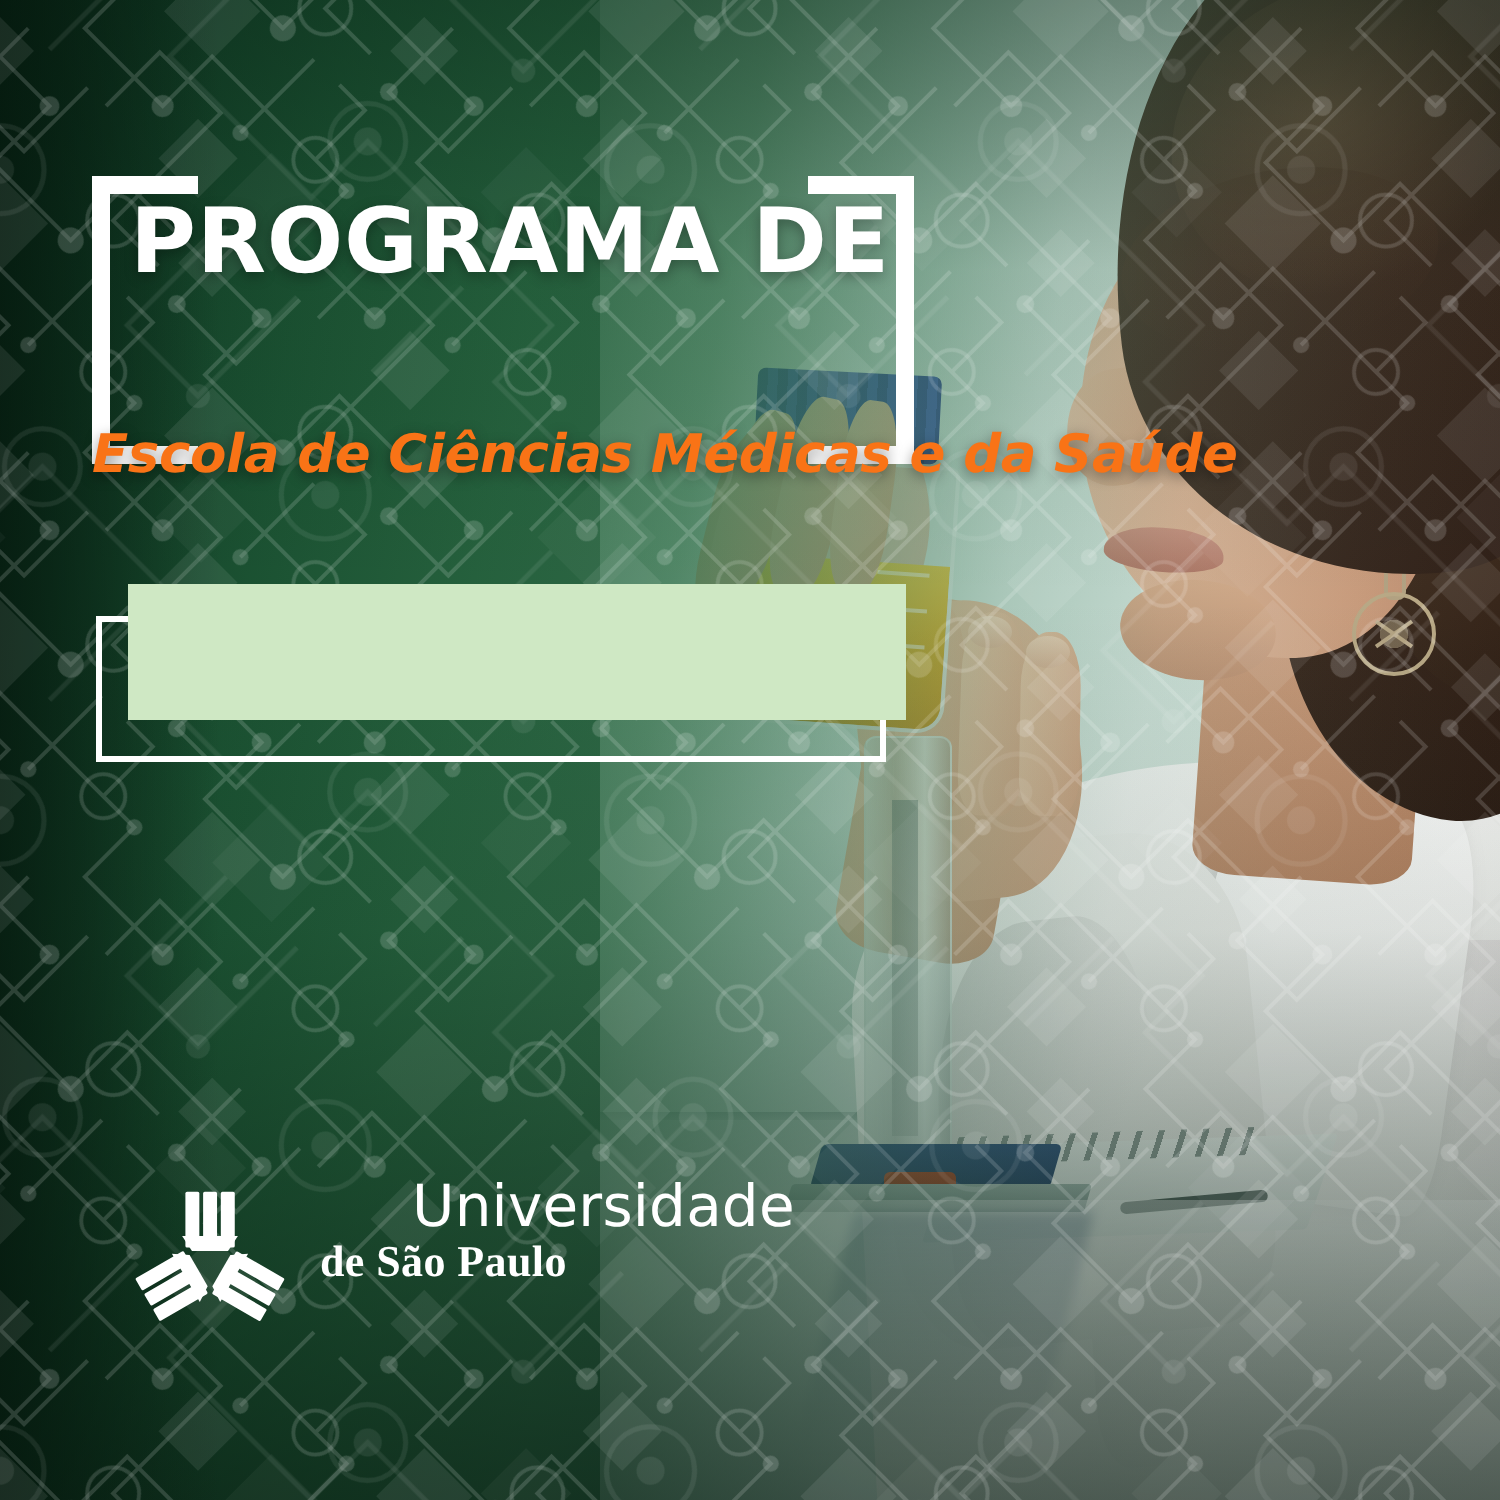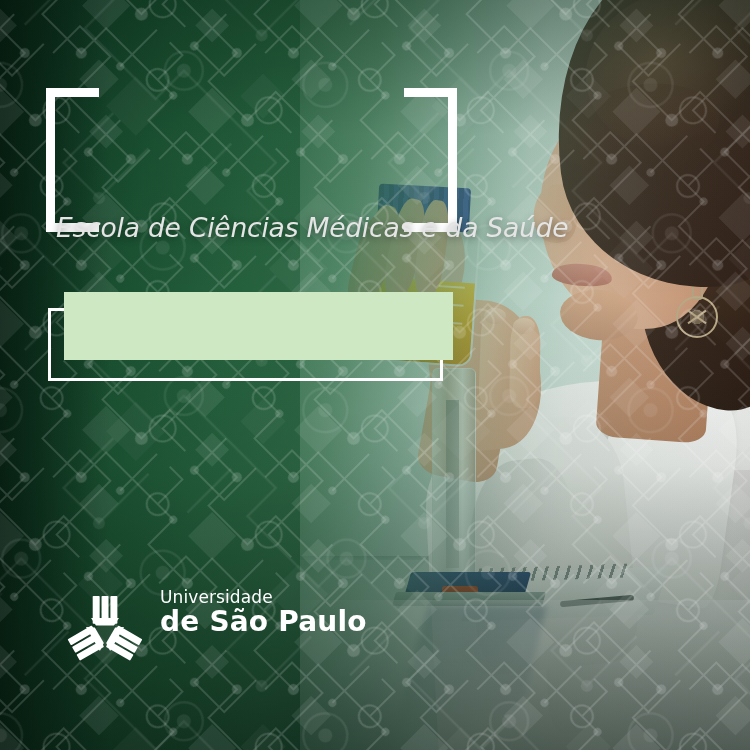--- a/index.html
+++ b/index.html
@@ -377,24 +377,24 @@
     color:#ffffff;
     font-size:45px;
     font-weight:bold;
     line-height:1.02;
     letter-spacing:.4px;
     text-shadow: 0 2px 7px rgba(0,0,0,.30);
   }
   .title .l2 { display:block; }
   .subtitle {
     position:absolute;
-    left:56px; top:212px; width:410px;
-    color:#e5e5e5;
+    left:46px; top:212px; width:410px;
+    color:#f97316;
     font-size:26.5px;
-    font-weight:normal;
+    font-weight:bold;
     font-style:italic;
     letter-spacing:-.2px;
     text-shadow: 0 2px 7px rgba(0,0,0,.40);
     white-space:nowrap;
   }
 
   
   .badge-frame {
     position:absolute;
     left:48px; top:308px; width:389px; height:67px;
@@ -413,30 +413,30 @@
     font-size:38px;
     font-weight:normal;
     letter-spacing:.2px;
   }
 
   
   .logo { position:absolute; left:64px; top:588px; width:300px; height:88px; }
   .logo-mark { position:absolute; left:0; top:2px; width:82px; height:84px; }
   .logo-text { position:absolute; left:96px; top:0; width:210px; color:#fff; }
   .logo-l1 {
-    font-size:17px; font-weight:normal; line-height:1;
-    letter-spacing:.1px; margin-top:1px;
+    font-size:29px; font-weight:normal; line-height:1;
+    letter-spacing:.1px; margin-top:1px;margin-left:46px;
   }
   .logo-l2 {
     font-size:40px; font-weight:bold; line-height:1.02;
     letter-spacing:-.4px; margin-top:1px;
   }
   .logo-l3 {
-    font-size:28px; font-weight:bold; line-height:1;
-    letter-spacing:.2px; margin-top:2px;
+    font-size:22px; font-weight:bold; line-height:1;
+    letter-spacing:.2px; margin-top:2px;font-family:Liberation Serif, serif;
   }
 </style>
 </head>
 <body>
 
 <div id="poster">
 
   <div class="photo">
     <div class="photo-wall"></div>
     <div class="bench-edge"></div>
@@ -561,20 +561,21 @@
         </g>
       </pattern>
     </defs>
     <rect width="750" height="750" fill="url(#circ2)"></rect>
   </svg>
 
   <div class="bracket bracket-l"></div>
   <div class="bracket bracket-r"></div>
 
   <div class="title">
+    <span>PROGRAMA DE</span>
   </div>
 
   <div class="subtitle">Escola de Ciências Médicas e da Saúde</div>
 
   <div class="badge-frame"></div>
   <div class="badge"></div>
 
   <div class="logo">
     <svg class="logo-mark" viewBox="0 0 100 100">
       <g fill="#ffffff">

